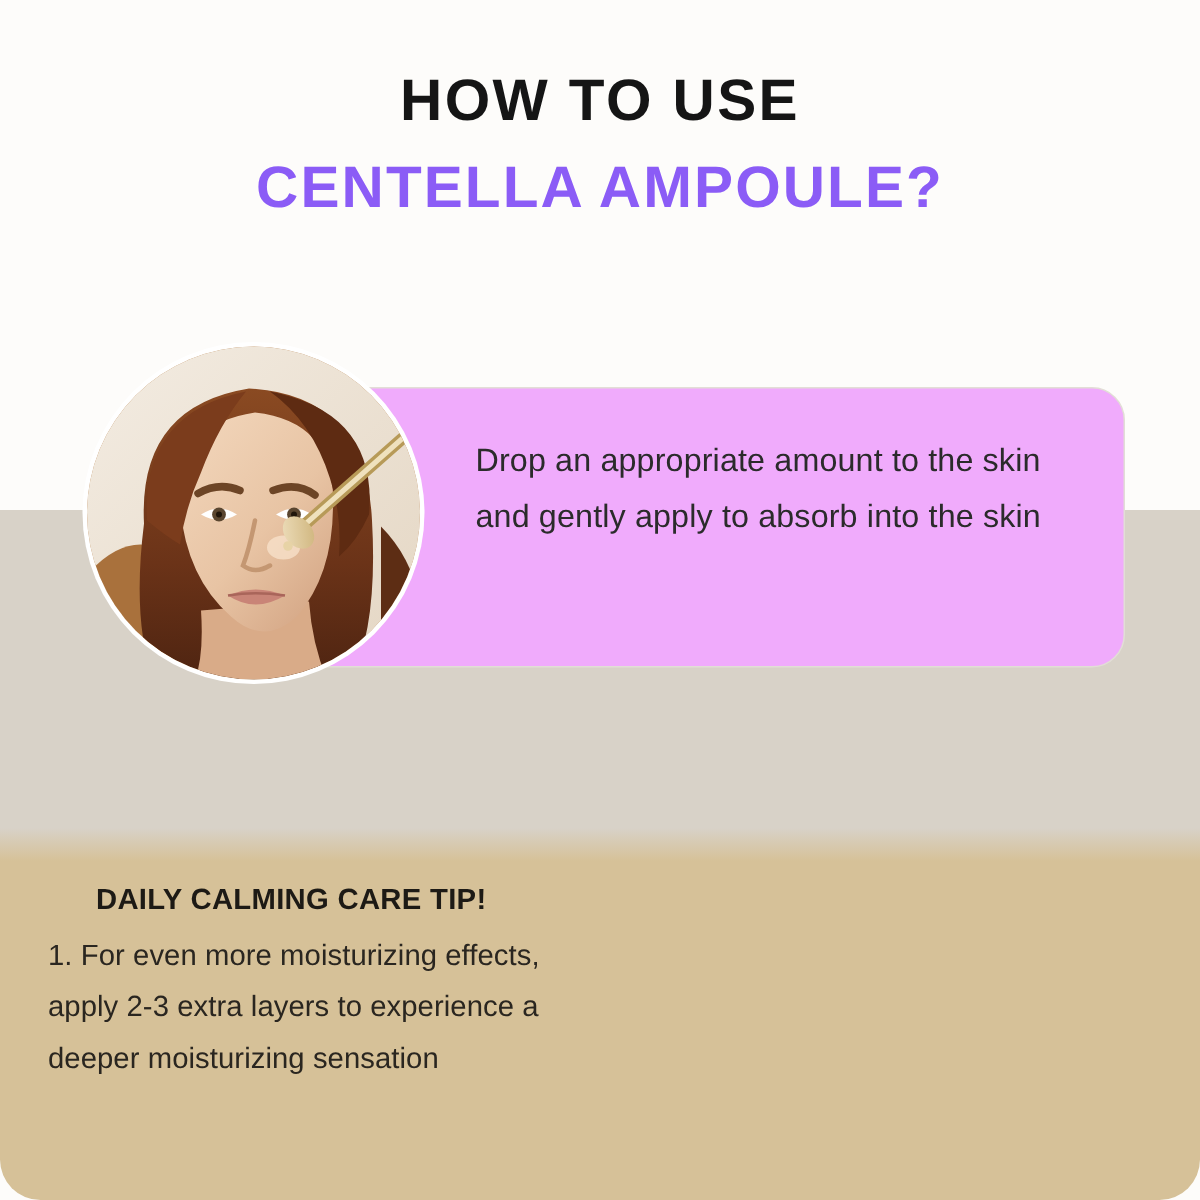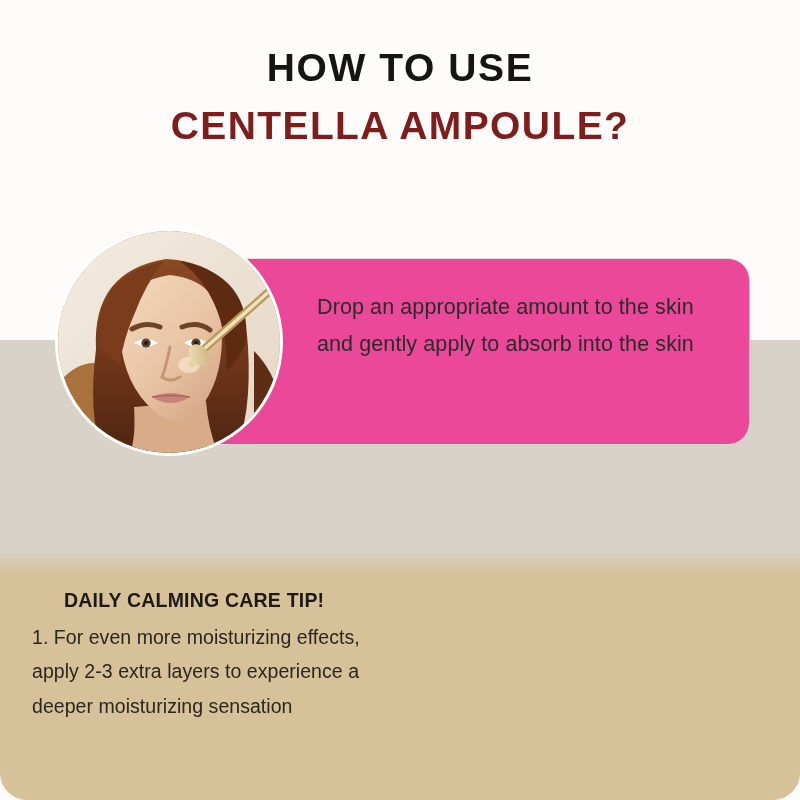--- a/index.html
+++ b/index.html
@@ -47,33 +47,33 @@
     font-weight: bold;
     letter-spacing: 1.6px;
     color: #151515;
     line-height: 1.15;
     margin: 0;
   }
   .heading-line2 {
     font-size: 39px;
     font-weight: bold;
     letter-spacing: 1.4px;
-    color: #7f1d1d;
+    color: #8b5cf6;
     line-height: 1.15;
     margin: 13px 0 0 0;
   }
 
   
   .info-card {
     position: absolute;
     left: 168px;
     top: 258px;
     width: 582px;
     height: 187px;
-    background: #ec4899;
+    background: #f0abfc;
     border: 1px solid #e2ded6;
     border-radius: 22px;
     box-sizing: border-box;
   }
   .info-card-text {
     position: absolute;
     left: 148px;
     top: 30px;
     width: 412px;
     font-size: 21.5px;

